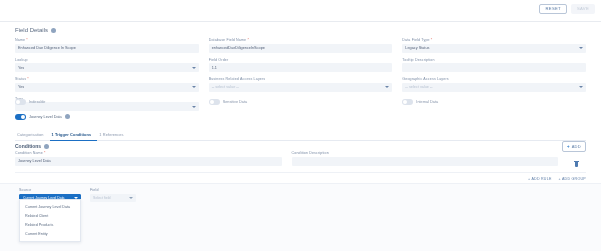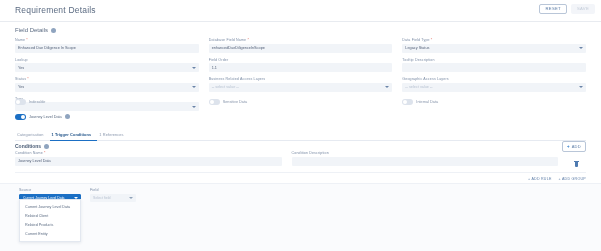--- a/index.html
+++ b/index.html
@@ -191,21 +191,20 @@
     font-size: 3.7px; color: #5b6b82; padding: 2.6px 5px; cursor: pointer;
     white-space: nowrap;
   }
 </style>
 </head>
 <body>
 
 <div class="page">
 
   <div class="topbar">
-    <div class="page-title">Requirement Details</div>
     <div class="topbtns">
       <div class="btn-out">RESET</div>
       <div class="btn-ghost">SAVE</div>
     </div>
   </div>
 
   <div class="sec-head">
     <span>Field Details</span>
     <span class="info-ic"></span>
   </div>

